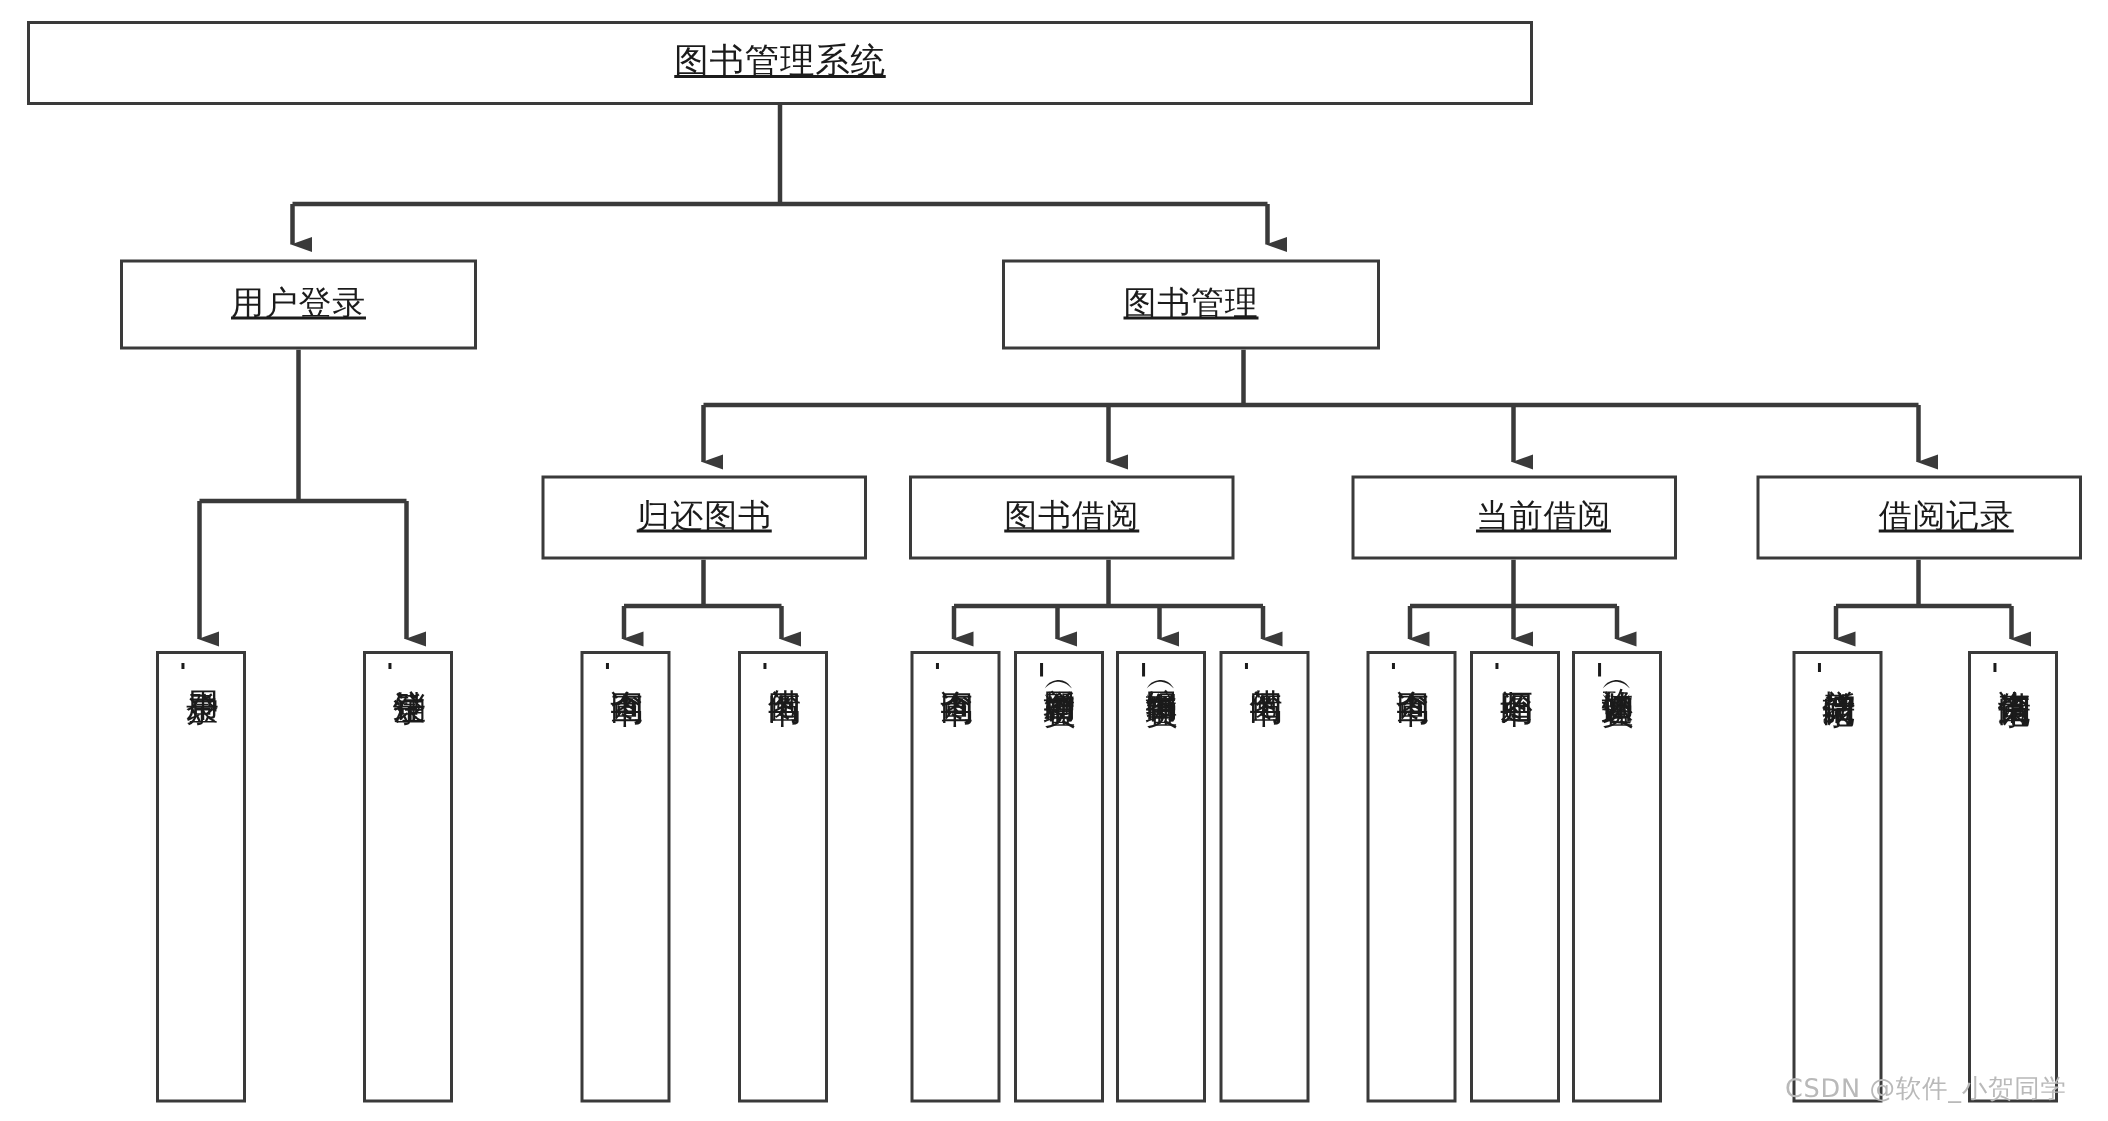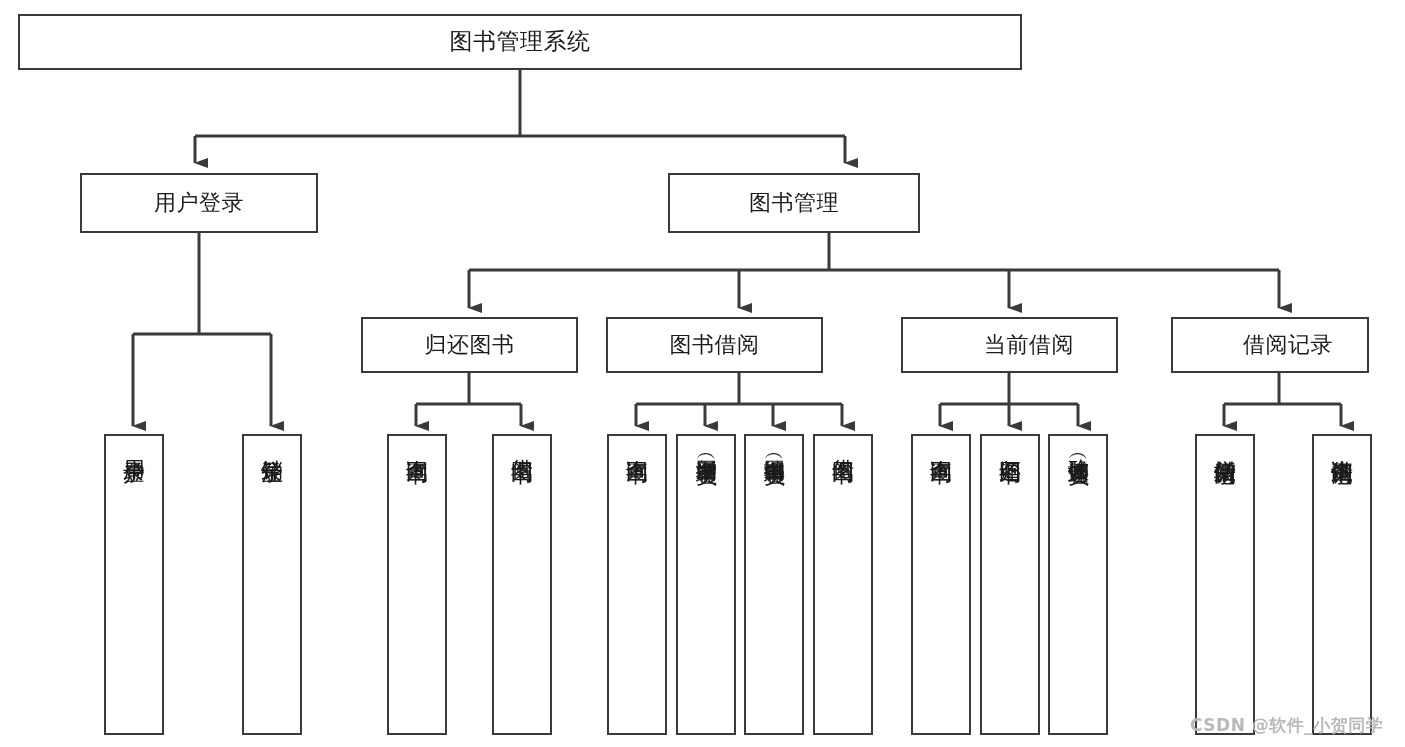--- a/index.html
+++ b/index.html
@@ -27,20 +27,21 @@
   }
   .node {
     position: absolute;
     box-sizing: border-box;
     border: 2.6px solid #3a3a3a;
     background: #ffffff;
     display: flex;
     align-items: center;
     justify-content: center;
     color: #1b1b1b;
+    text-decoration: underline;
   }
   .node .label {
     display: block;
     text-align: center;
     line-height: 1.02;
     letter-spacing: 0.5px;
   }
   .node.horiz .label {
     font-size: 22px;
     white-space: nowrap;
@@ -63,21 +64,20 @@
   }
   .node.leaf.tall .label {
     font-size: 21px;
   }
   .watermark {
     position: absolute;
     font-size: 17px;
     color: #b9b9b9;
     white-space: nowrap;
     letter-spacing: 0.5px;
-    font-weight: bold;
   }
 </style>
 </head>
 <body>
 
 <div id="canvas">
 
   <svg class="wires" viewBox="0 0 1405 747">
     <defs>
       <marker id="arrow" viewBox="0 0 12 14" refX="6" refY="13" markerWidth="12" markerHeight="14" orient="auto-start-reverse" markerUnits="userSpaceOnUse">
@@ -145,21 +145,21 @@
   </div>
 
   <div class="node horiz" style="left:606px; top:317px; width:217px; height:56px;">
     <span class="label">图书借阅</span>
   </div>
 
   <div class="node horiz" style="left:901px; top:317px; width:217px; height:56px;padding-left:39px;">
     <span class="label">当前借阅</span>
   </div>
 
-  <div class="node horiz" style="left:1171px; top:317px; width:198px; height:56px;padding-left:36px;">
+  <div class="node horiz" style="left:1171px; top:317px; width:217px; height:56px;padding-left:36px;">
     <span class="label">借阅记录</span>
   </div>
 
   <div class="node leaf" style="left:104px; top:434px; width:60px; height:301px;">
     <span class="label">用户登录</span>
   </div>
 
   <div class="node leaf" style="left:242px; top:434px; width:60px; height:301px;">
     <span class="label">注销登录</span>
   </div>

